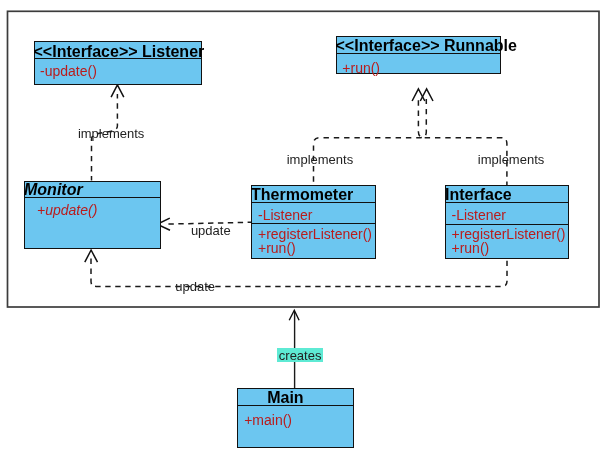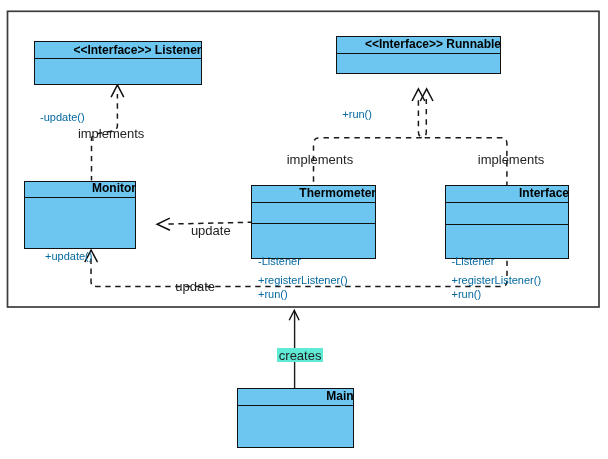--- a/index.html
+++ b/index.html
@@ -46,34 +46,33 @@
   .uml-divider {
     position: absolute;
     left: 0;
     right: 0;
     height: 0;
     border-top: 1.3px solid #111111;
   }
   .uml-title {
     position: absolute;
     left: 0; right: 0;
-    text-align: right;
+    text-align: left;
     font-weight: bold;
-    font-size: 12px;
+    font-size: 16px;
     color: #000000;
     white-space: nowrap;
     line-height: 1;
   }
   .uml-member {
     position: absolute;
-    font-size: 11px;
-    color: #0369a1;
+    font-size: 14px;
+    color: #b91c1c;
     white-space: nowrap;
     line-height: 1;
-    margin-top: 48px;
   }
   .edge-label {
     position: absolute;
     font-size: 13px;
     color: #222222;
     white-space: nowrap;
     z-index: 6;
     line-height: 1;
   }
   .edge-label.masked {
@@ -121,26 +120,26 @@
       <div class="uml-title" style="top: 2.5px;">&lt;&lt;Interface&gt;&gt; Listener</div>
       <div class="uml-member" style="left: 6.5px; top: 23.3px;">-update()</div>
     </div>
     <div class="uml-class" style="left: 335.5px; top: 36.3px; width: 165.5px; height: 38px;">
       <div class="uml-fill" style="background: rgb(108, 198, 240);"></div>
       <div class="uml-divider" style="top: 17px; border-top-color: rgb(17, 17, 17);"></div>
       <div class="uml-border" style="border-color: rgb(17, 17, 17);"></div>
       <div class="uml-title" style="top: 2.2px;">&lt;&lt;Interface&gt;&gt; Runnable</div>
       <div class="uml-member" style="left: 6.8px; top: 24.7px;">+run()</div>
     </div>
-    <div class="uml-class" style="left: 24px; top: 180.5px; width: 112px; height: 68.5px;">
+    <div class="uml-class" style="left: 24px; top: 180.5px; width: 137px; height: 68.5px; font-style: italic;">
       <div class="uml-fill" style="background: rgb(108, 198, 240);"></div>
       <div class="uml-divider" style="top: 16.5px; border-top-color: rgb(17, 17, 17);"></div>
       <div class="uml-border" style="border-color: rgb(17, 17, 17);"></div>
       <div class="uml-title" style="top: 1.8px;">Monitor</div>
-      <div class="uml-member" style="left: 21px; top: 22.7px;">+update()</div>
+      <div class="uml-member" style="left: 13px; top: 22.7px;">+update()</div>
     </div>
     <div class="uml-class" style="left: 251px; top: 185px; width: 125px; height: 73.5px; text-decoration: underline;">
       <div class="uml-fill" style="background: rgb(108, 198, 240);"></div>
       <div class="uml-divider" style="top: 17px; border-top-color: rgb(17, 17, 17);"></div>
       <div class="uml-divider" style="top: 38.4px; border-top-color: rgb(17, 17, 17);"></div>
       <div class="uml-border" style="border-color: rgb(17, 17, 17);"></div>
       <div class="uml-title" style="top: 1.9px;">Thermometer</div>
       <div class="uml-member" style="left: 7px; top: 22.8px;">-Listener</div>
       <div class="uml-member" style="left: 7px; top: 41.5px;">+registerListener()</div>
       <div class="uml-member" style="left: 7px; top: 56px;">+run()</div>

